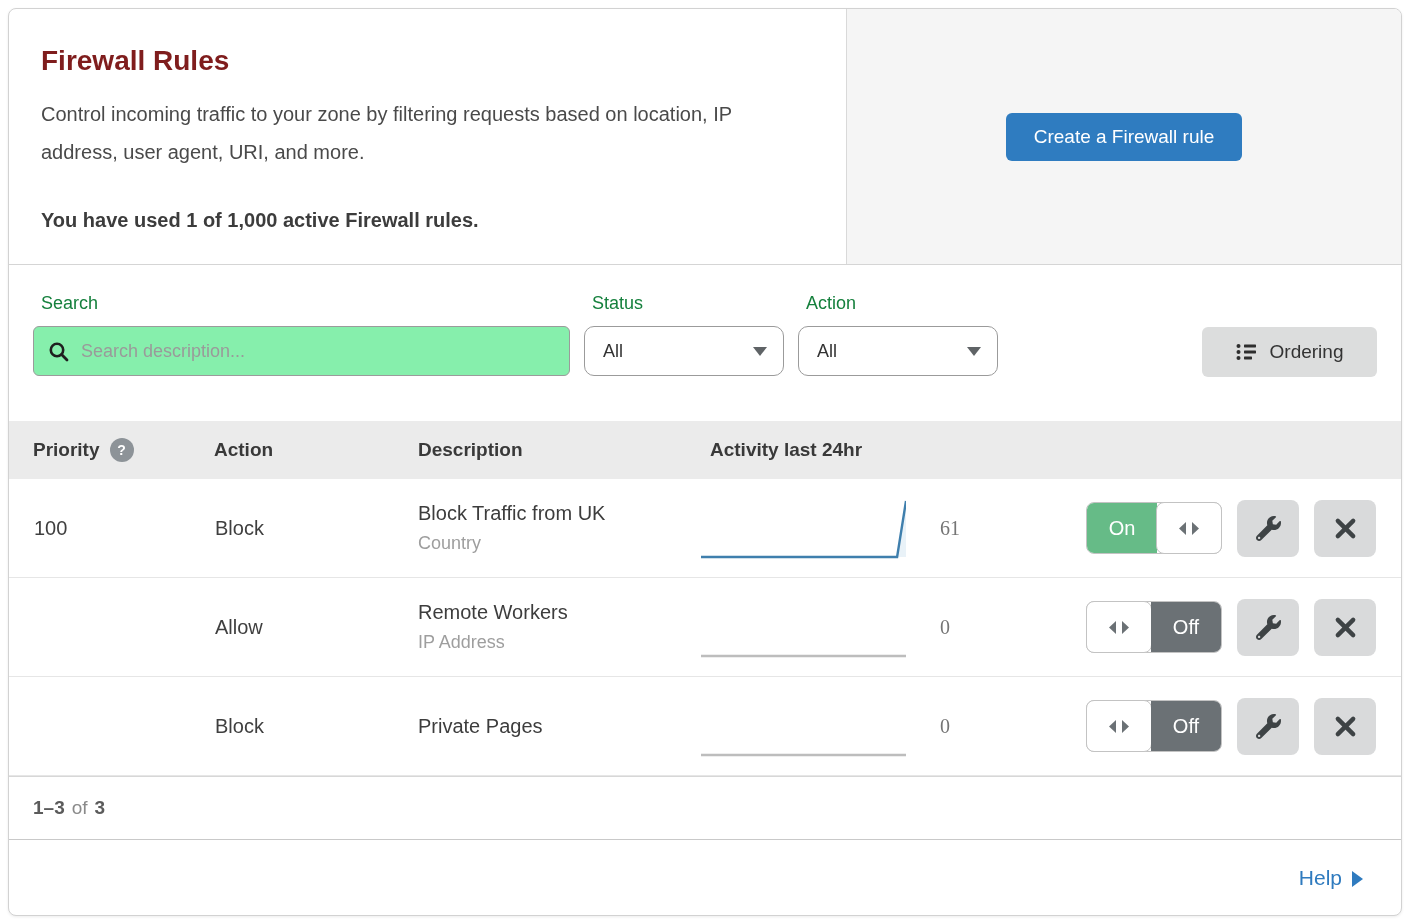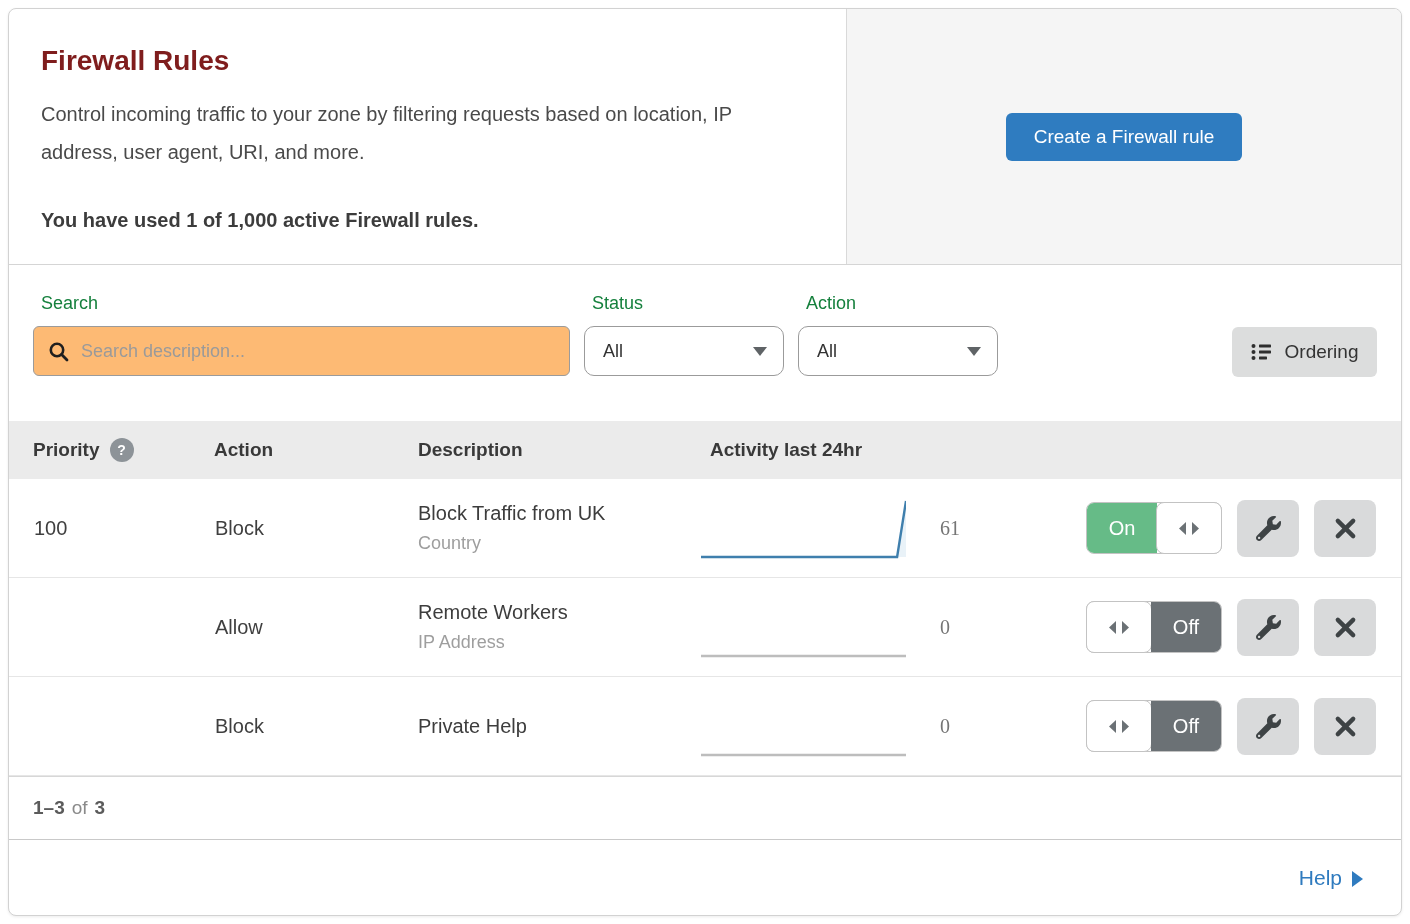--- a/index.html
+++ b/index.html
@@ -29,38 +29,38 @@
     background:#2f7cc0; color:#fff; font-size:19px;
     border:none; border-radius:6px; padding:13px 28px; cursor:pointer;
     font-family:inherit;
   }
   
   .filters { display:flex; padding:28px 24px 0 24px; height:156px; flex:none; align-items:flex-start; }
   .f-group { margin-right:14px; }
   .f-label { font-size:18px; color:#15803d; margin:0 0 12px 8px; }
   .search-box {
     width:537px; height:50px; border:1px solid #9b9b9b; border-radius:6px;
-    display:flex; align-items:center; padding:0 14px; background:#fdba74;
+    display:flex; align-items:center; padding:0 14px; background:#86efac;
   }
   .search-box input {
     border:none; outline:none; flex:1; font-size:18px; color:#333;
     font-family:inherit; margin-left:10px; background:transparent;
   }
   .search-box input::placeholder { color:#9a9a9a; }
   .select {
     width:200px; height:50px; border:1px solid #9b9b9b; border-radius:10px;
     display:flex; align-items:center; justify-content:space-between;
     padding:0 16px 0 18px; font-size:18px; color:#333; cursor:pointer; background:#fff;
   }
   .caret {
     width:0; height:0; border-left:7px solid transparent; border-right:7px solid transparent;
     border-top:9px solid #5f6366;
   }
   .ordering-btn {
-    margin-left:auto; height:50px; width:145px; background:#dcdddd; border:none;
+    margin-left:auto; height:50px; width:175px; background:#dcdddd; border:none;
     border-radius:6px; font-size:19px; color:#333; cursor:pointer;
     display:flex; align-items:center; justify-content:center; gap:12px;
     font-family:inherit;
   }
   
   .grid-cols {
     display:grid;
     grid-template-columns:181px 204px 283px 230px 155px 151px 77px 1fr;
     padding-left:24px; padding-right:20px; align-items:center;
   }
@@ -274,21 +274,21 @@
             </svg>
         </span>
       </button>
     </div>
   </div>
 
   <div class="row grid-cols">
     <div class="cell-priority"></div>
     <div class="cell-action">Block</div>
     <div class="cell-desc">
-      <div class="d-title">Private Help</div>
+      <div class="d-title">Private Pages</div>
     </div>
     <div class="cell-spark">
         <svg width="205" height="62" viewBox="0 0 205 62">
           <polyline points="0.0,59.0 8.9,59.0 17.8,59.0 26.7,59.0 35.7,59.0 44.6,59.0 53.5,59.0 62.4,59.0 71.3,59.0 80.2,59.0 89.1,59.0 98.0,59.0 107.0,59.0 115.9,59.0 124.8,59.0 133.7,59.0 142.6,59.0 151.5,59.0 160.4,59.0 169.3,59.0 178.3,59.0 187.2,59.0 196.1,59.0 205.0,59.0" fill="none" stroke="#bdbdbd" stroke-width="2.4"></polyline>
         </svg>
       </div>
     <div class="cell-count">0</div>
     <div>
       <div class="toggle off">
         <div class="t-label">Off</div>

